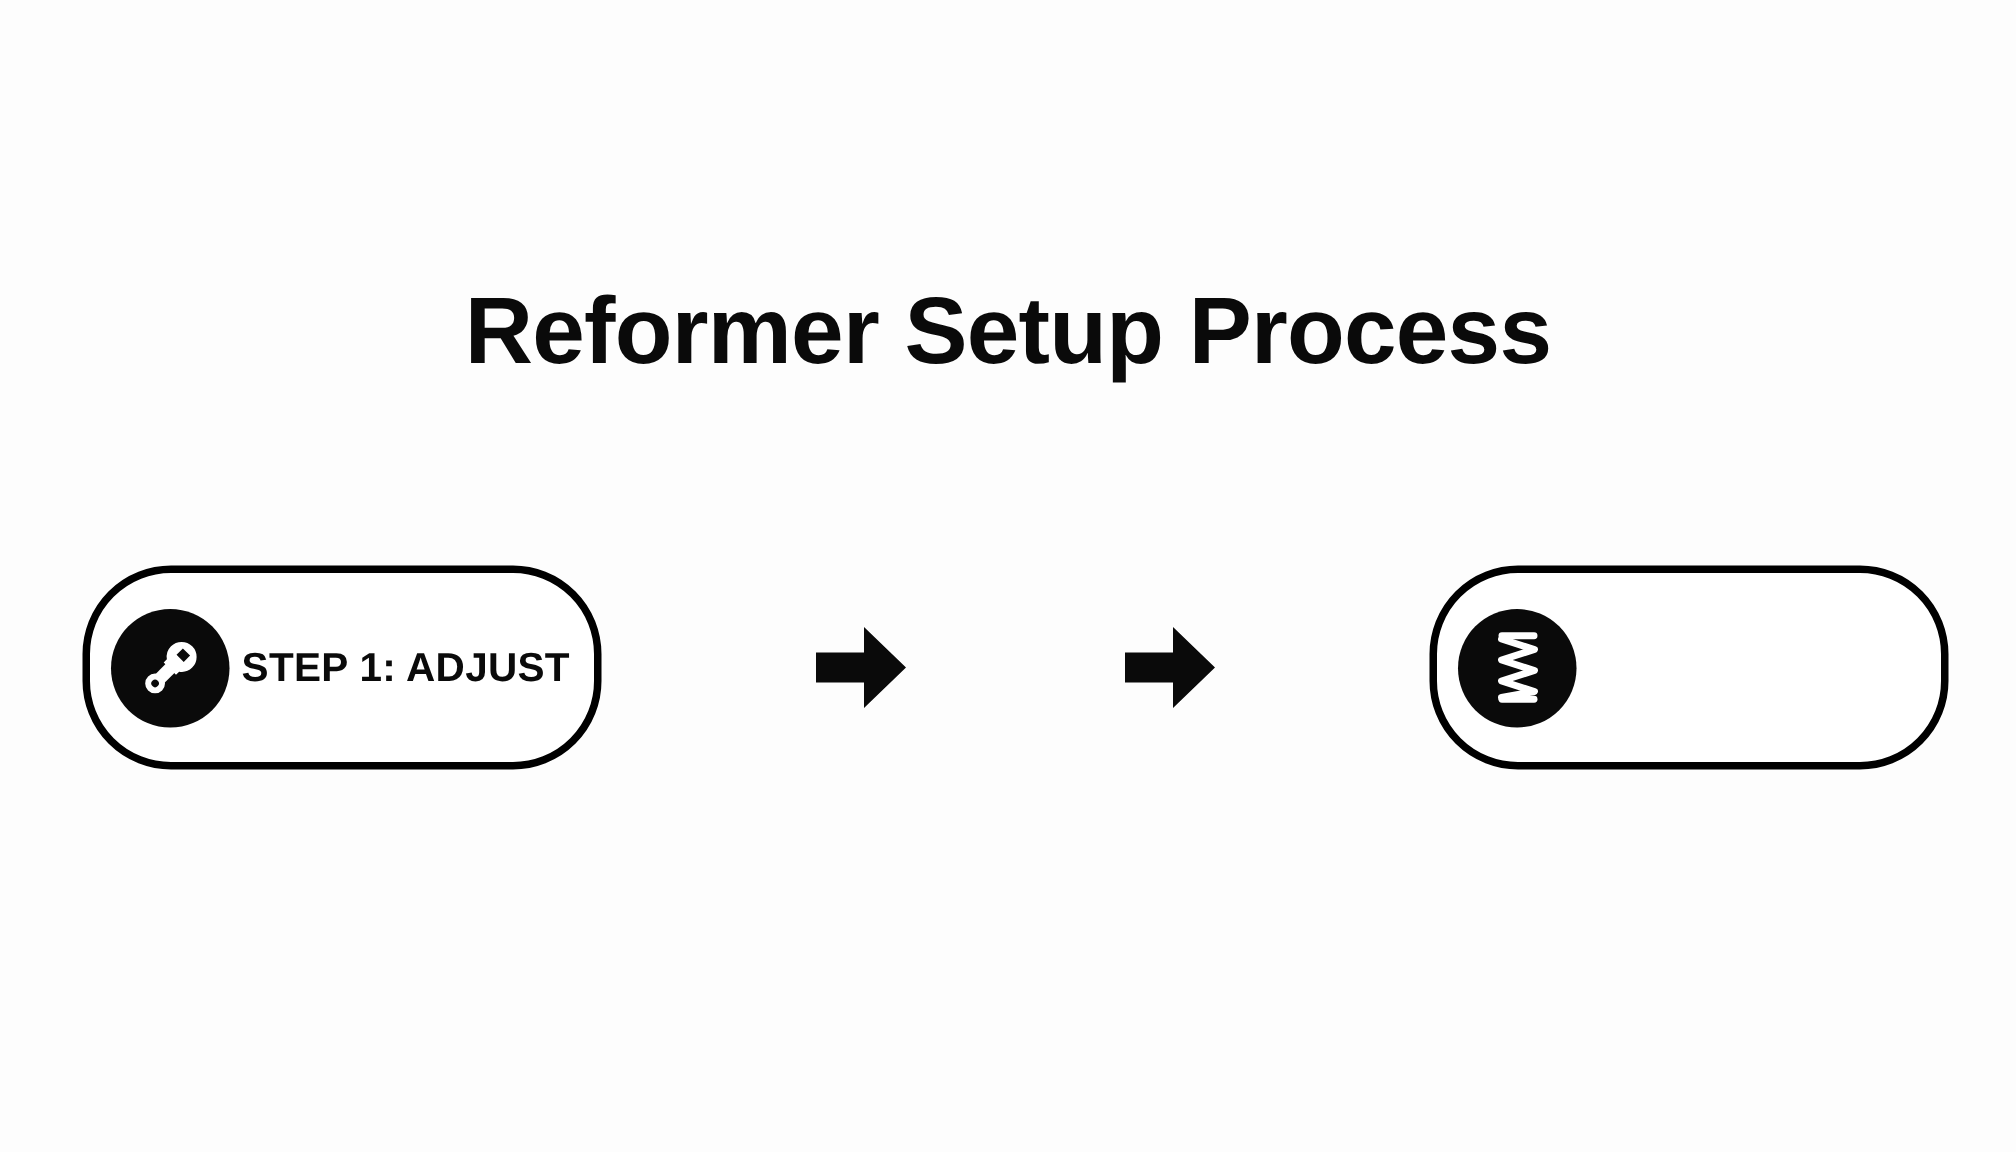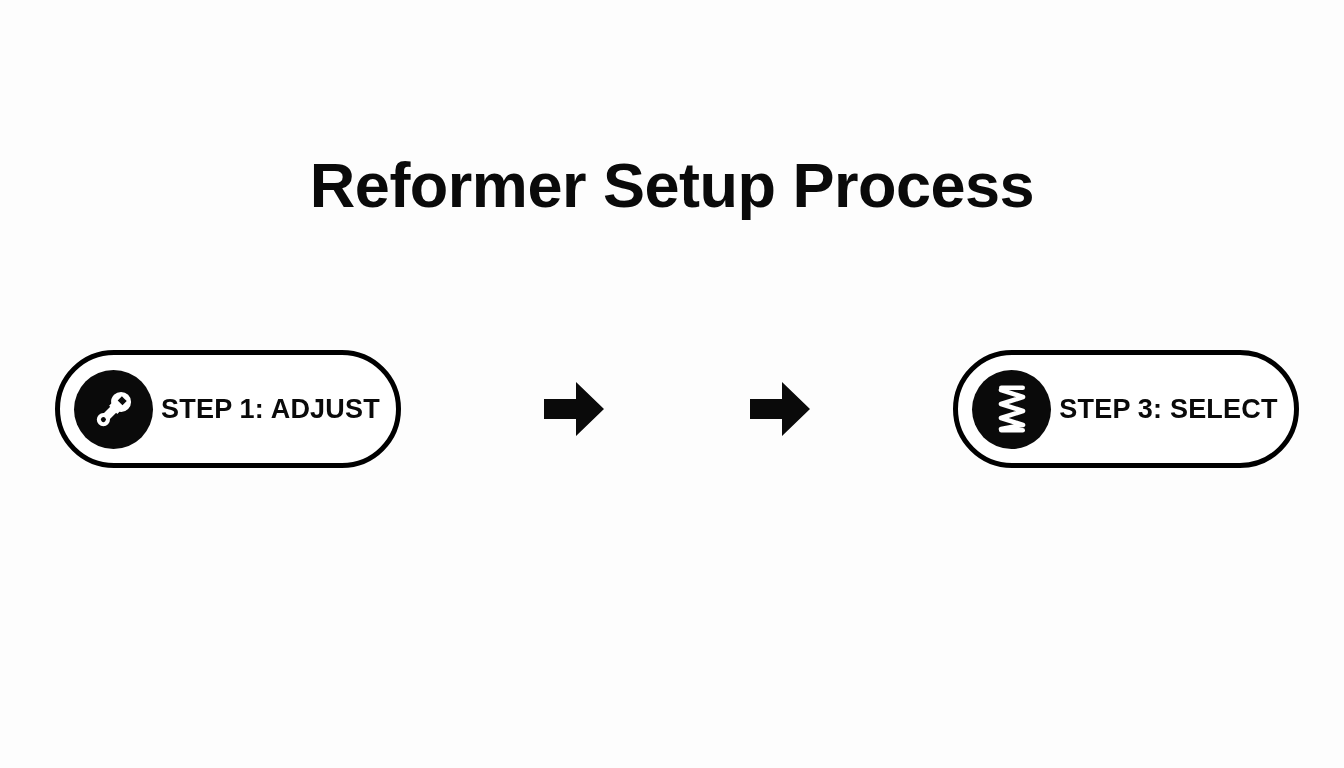--- a/index.html
+++ b/index.html
@@ -15,20 +15,21 @@
     overflow: hidden;
     position: relative;
   }
 
   #slide {
     position: absolute;
     inset: 0;
     display: flex;
     flex-direction: column;
     align-items: center;
+    margin-top: 36px;
   }
 
   
   .title {
     position: absolute;
     top: 152px;
     left: 0;
     width: 100%;
     text-align: center;
     font-family: "Liberation Sans", sans-serif;
@@ -50,21 +51,21 @@
     display: flex;
     flex-direction: row;
     align-items: center;
     justify-content: space-between;
   }
 
   .step-pill {
     position: relative;
     box-sizing: border-box;
     width: 346px;
-    height: 118px;
+    height: 136px;
     background: #ffffff;
     border: 5px solid #000000;
     border-radius: 59px;
     display: flex;
     flex-direction: row;
     align-items: center;
     flex: 0 0 auto;
   }
 
   .step-badge {
@@ -172,17 +173,16 @@
             <path d="M13 7
                      L35 14
                      L13 21
                      L35 28
                      L13 35
                      L35 42
                      L13 46" fill="none" stroke="#ffffff" stroke-width="4.6" stroke-linecap="round" stroke-linejoin="round"></path>
           </svg>
         </span>
       </div>
-      <div class="step-label">STEP 3: SELECT</div>
     </div>
 
   </div>
 </div>
 
 </body></html>

